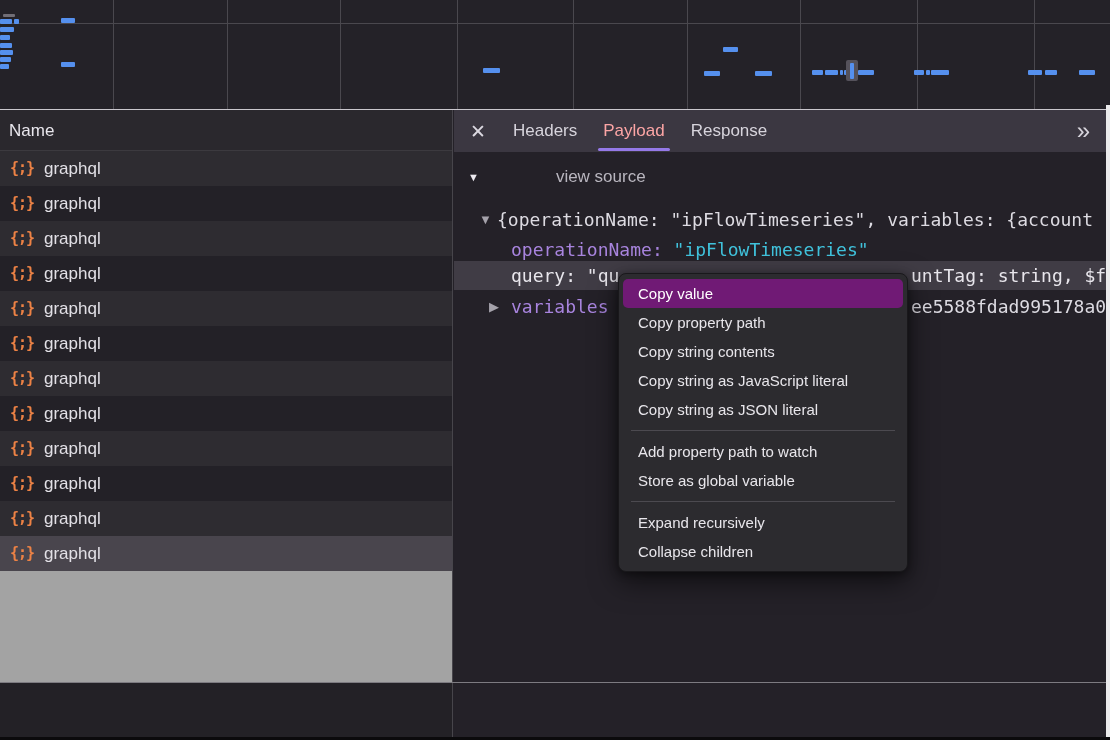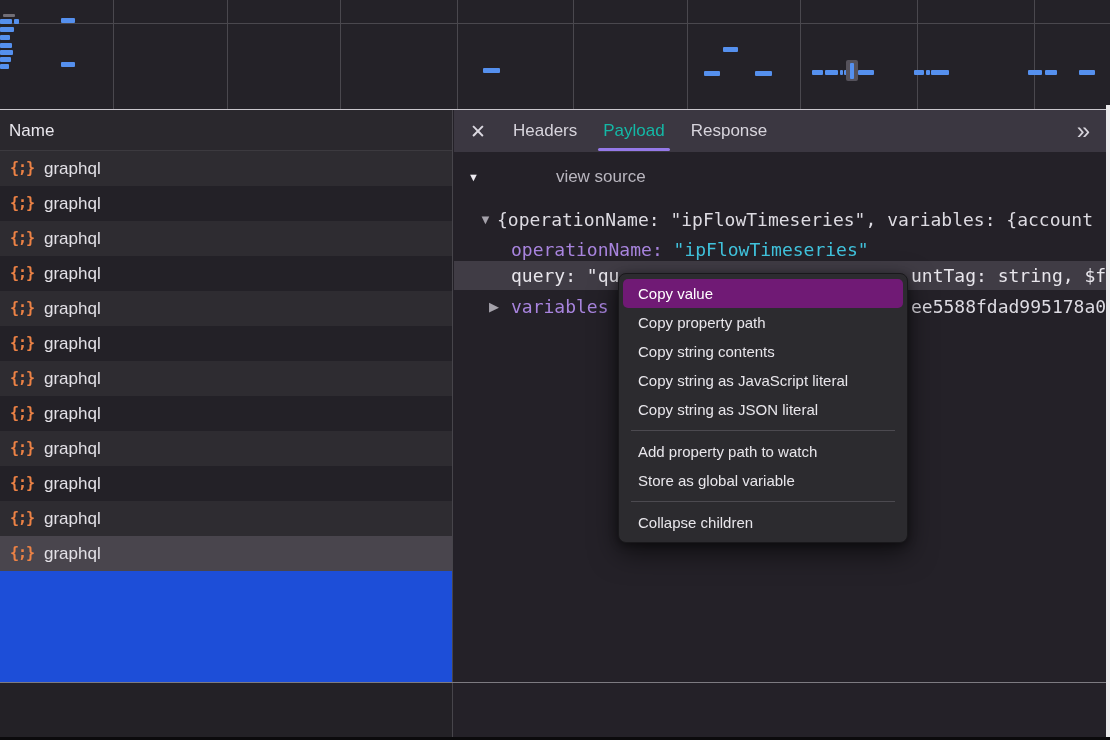--- a/index.html
+++ b/index.html
@@ -18,21 +18,21 @@
   .gridline-v { position:absolute; top:0; width:1px; height:109px; background:#4a484e; }
   .gridline-h { position:absolute; left:0; top:23px; width:1110px; height:1px; background:#4a484e; }
   .ov-bar { position:absolute; border-radius:1px; }
   .ov-marker { position:absolute; background:#55525b; border-radius:2px; }
   .ov-marker-tick { position:absolute; border-radius:1px; }
   #split-line { position:absolute; left:0; top:109px; width:1110px; height:1px; background:#c9c7cd; z-index:5; }
 
   
   #left-panel {
     position:absolute; left:0; top:110px; width:453px; height:572px;
-    background:#1d4ed8; border-right:1px solid #47454b;
+    background:#a3a3a3; border-right:1px solid #47454b;
   }
   #name-header {
     height:41px; line-height:41px; padding-left:9px;
     color:#e8e6ec; font-size:17px; background:#2a282d;
     border-bottom:1px solid #3c3a3f;
   }
   .req-row {
     height:35px; line-height:35px; padding-left:10px;
     display:flex; align-items:center; font-size:17px; color:#e2e0e6;
   }
@@ -54,21 +54,21 @@
     background:#3b3741; display:flex; align-items:stretch; padding-left:16px;
   }
   #close-x {
     width:30px; align-self:center; color:#dcd9e1; font-size:19px;
     text-align:left; cursor:default;
   }
   .tab {
     padding:0 13px; line-height:42px; font-size:17px; color:#d7d4dc;
     position:relative; white-space:nowrap;
   }
-  .tab.active { color:#14b8a6; }
+  .tab.active { color:#fca5a5; }
   .tab.active::after {
     content:""; position:absolute; left:8px; right:8px; bottom:1px;
     height:3px; background:#9579e8; border-radius:2px;
   }
   #more-tabs {
     margin-left:auto; margin-right:22px; align-self:center;
     color:#d7d4dc; font-size:24px; line-height:24px; letter-spacing:-2px;
   }
   
   #payload-title-row { position:absolute; left:14px; top:52px; height:30px; display:flex; align-items:center; }
@@ -241,20 +241,21 @@
 <div id="context-menu">
     <div class="menu-item highlighted">Copy value</div>
     <div class="menu-item">Copy property path</div>
     <div class="menu-item">Copy string contents</div>
     <div class="menu-item">Copy string as JavaScript literal</div>
     <div class="menu-item">Copy string as JSON literal</div>
     <div class="menu-sep"></div>
     <div class="menu-item">Add property path to watch</div>
     <div class="menu-item">Store as global variable</div>
     <div class="menu-sep"></div>
+    <div class="menu-item">Expand recursively</div>
     <div class="menu-item">Collapse children</div>
   </div>
 
 <div id="footer-line"></div>
 <div id="footer-left"></div>
 <div id="footer-right"></div>
 <div id="bottom-strip"></div>
 <div id="right-edge"></div>
 
 </body></html>

